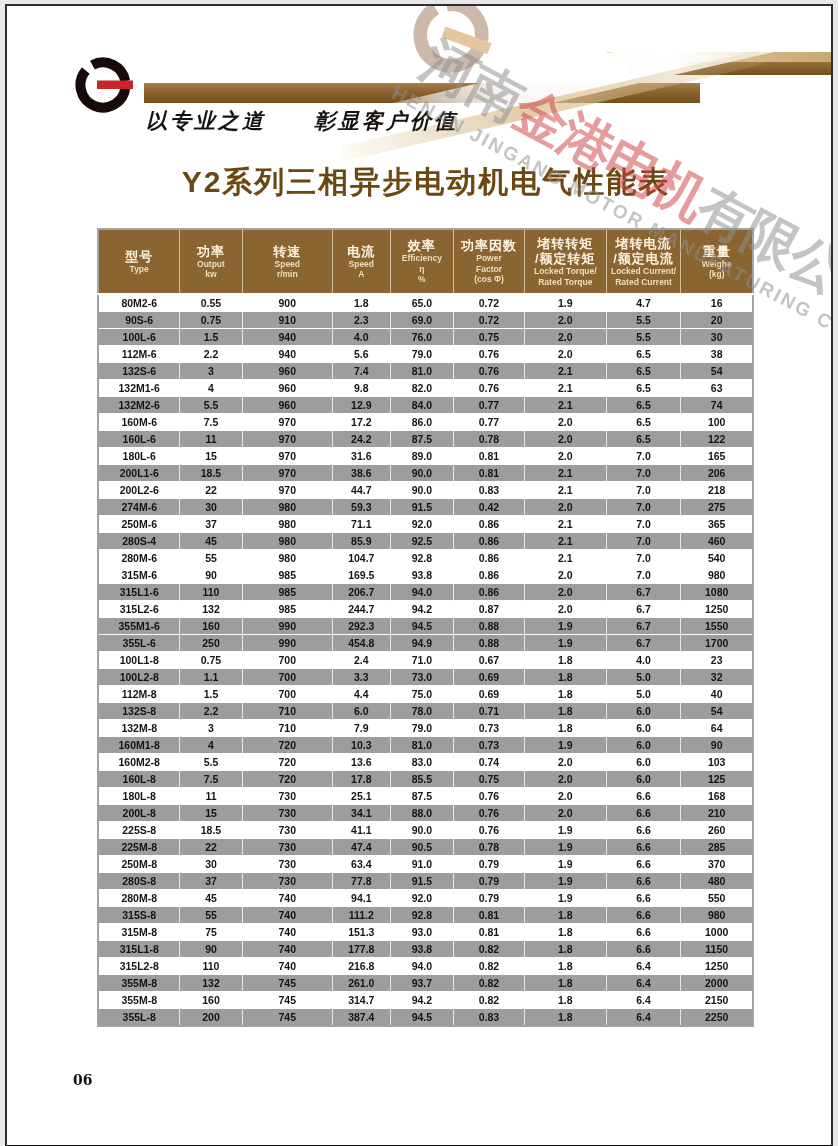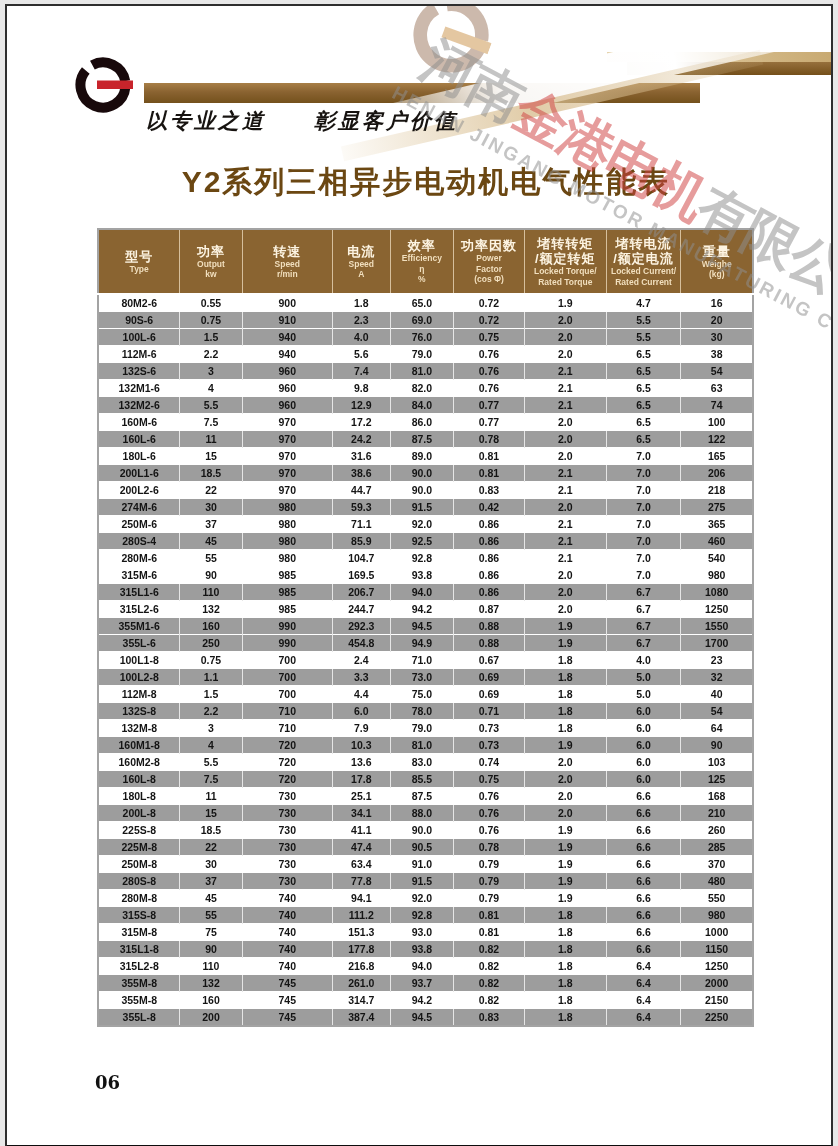--- a/index.html
+++ b/index.html
@@ -55,22 +55,22 @@
   th .cn{font-size:13px; line-height:15px; font-weight:bold; color:#fdf4e2; letter-spacing:1px;}
   th .en{font-size:8.5px; line-height:10.5px; font-weight:bold; color:#f1dfbe;}
   tbody{border-top:2px solid #fff;}
   tbody tr{height:17px;border-radius:8px;}
   tbody tr.odd td{background:#9d9d9d;}
   tbody td{font-size:10.5px; font-weight:bold; color:#141414; text-align:center;
     padding:0; line-height:16px;
     border-top:1px solid #fff; border-left:1px solid rgba(255,255,255,.75);}
   tbody td:first-child{border-left:none;}
   
-  .page-number{position:absolute; left:88px; top:1066px; z-index:4;
-    font-family:"DejaVu Serif", serif; font-weight:bold; font-size:18px; color:#111;}
+  .page-number{position:absolute; left:66px; top:1066px; z-index:4;
+    font-family:"DejaVu Serif", serif; font-weight:bold; font-size:14px; color:#111;}
 </style>
 </head>
 <body>
 
 <div class="page">
 
   <svg class="logo" viewBox="0 0 60 60">
     <path d="M52.2 26.1 A22.5 22.5 0 0 0 19.4 10.1" fill="none" stroke="#18090b" stroke-width="10"></path>
     <path d="M12.8 15.5 A22.5 22.5 0 1 0 52.4 32" fill="none" stroke="#18090b" stroke-width="10"></path>
     <rect x="24" y="25.5" width="36" height="8.5" fill="#c8242b"></rect>

